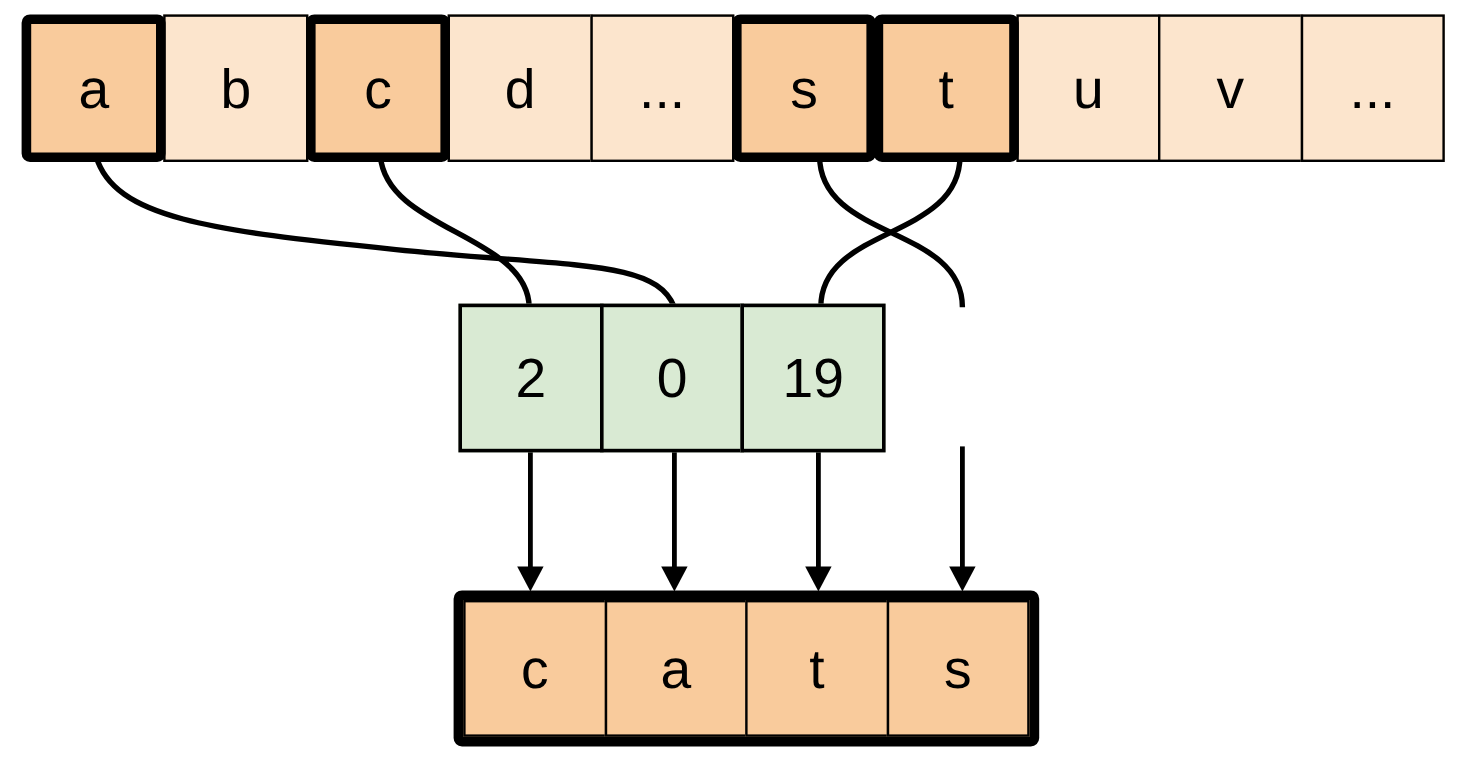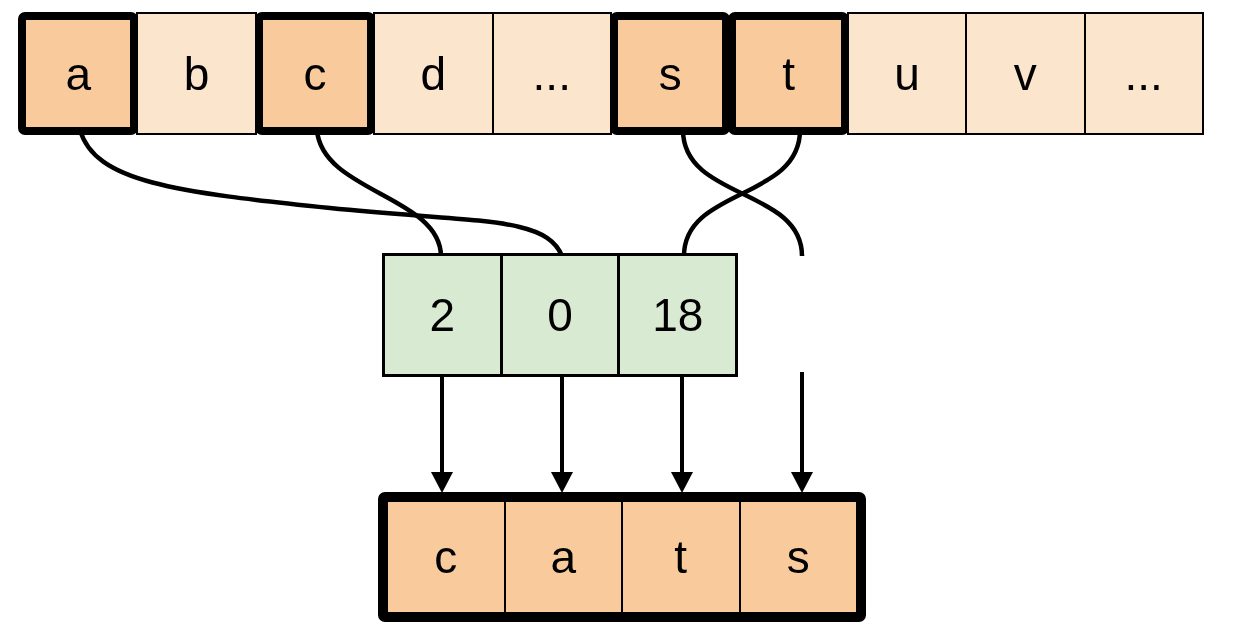--- a/index.html
+++ b/index.html
@@ -133,21 +133,21 @@
   </div>
 
   <div class="row row-index">
     <div class="cell">
       <span class="label">2</span>
     </div>
     <div class="cell">
       <span class="label">0</span>
     </div>
     <div class="cell">
-      <span class="label">18</span>
+      <span class="label">19</span>
     </div>
   </div>
 
   <div class="word-box">
     <div class="cell">
       <span class="label">c</span>
     </div>
     <div class="cell">
       <span class="label">a</span>
     </div>

